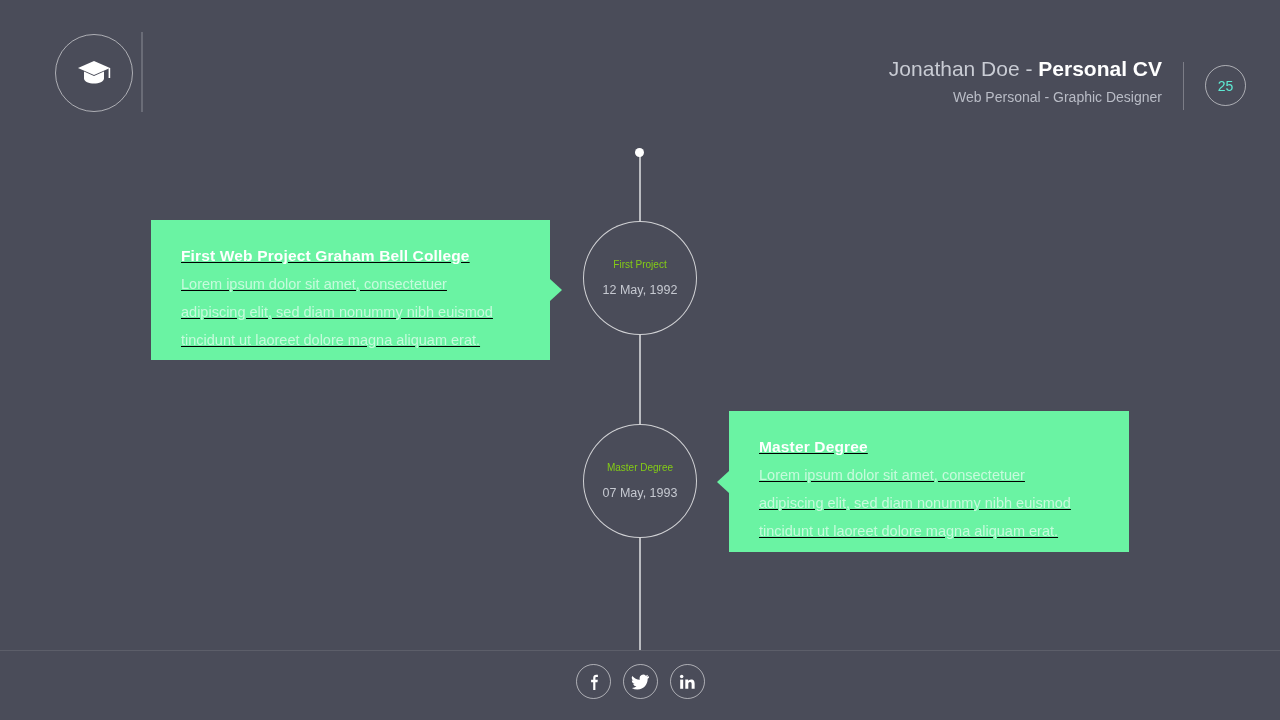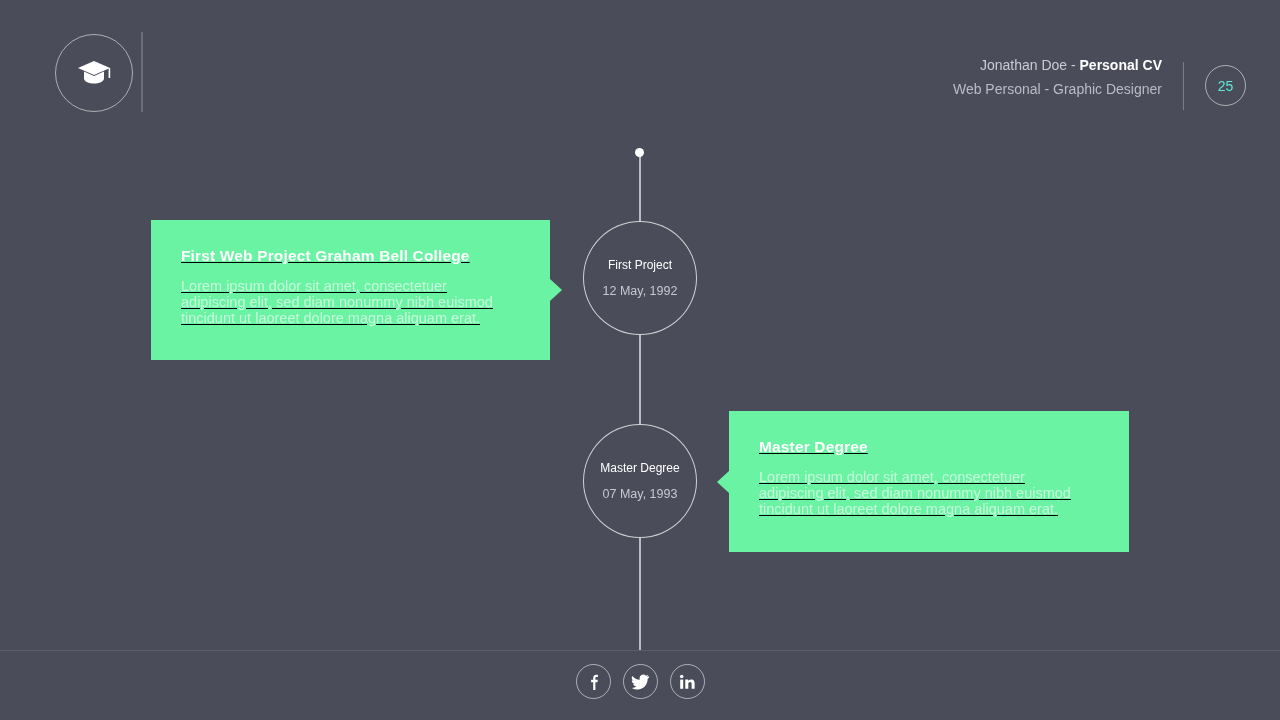--- a/index.html
+++ b/index.html
@@ -32,21 +32,21 @@
     font-size:37px; font-weight:300; color:#e9eaee;
     letter-spacing:.2px; line-height:1.15; white-space:nowrap;
   }
   .slide-subtitle {
     margin-top:9px;
     font-size:16.5px; font-weight:400; color:#c3c6cf;
     letter-spacing:.1px; white-space:nowrap;
   }
 
   .cv-meta { position:absolute; right:118px; top:57px; text-align:right; }
-  .cv-line1 { font-size:14px; color:#c9ccd4; white-space:nowrap; }
+  .cv-line1 { font-size:21px; color:#c9ccd4; white-space:nowrap; }
   .cv-line1 b { color:#ffffff; font-weight:700; }
   .cv-line2 { margin-top:8px; font-size:14px; color:#b9bcc6; white-space:nowrap; }
 
   .meta-divider {
     position:absolute; right:96px; top:62px;
     width:1px; height:48px; background:rgba(255,255,255,.28);
   }
   .page-badge {
     position:absolute; right:34px; top:65px;
     width:41px; height:41px; border-radius:50%;
@@ -65,40 +65,40 @@
     width:9px; height:9px; border-radius:50%; background:#ffffff;
   }
 
   .node {
     position:absolute; width:114px; height:114px; border-radius:50%;
     border:1px solid rgba(255,255,255,.75);
     background:#4a4c59;
     display:flex; flex-direction:column;
     align-items:center; justify-content:center;
   }
-  .node-title { font-size:12px; color:#ffffff; line-height:1.2; white-space:nowrap; }
+  .node-title { font-size:10px; color:#84cc16; line-height:1.2; white-space:nowrap; }
   .node-date  { margin-top:12px; font-size:12.5px; color:#c6c9d1; white-space:nowrap; }
 
   .node-1 { left:583px; top:221px; }
   .node-2 { left:583px; top:424px; }
 
   
   .card {
     position:absolute;
     background:#6af3a3;
     padding:27px 30px 0 30px;
     text-decoration:underline;
   }
   .card-title {
     font-size:15.5px; font-weight:700; color:#ffffff;
     letter-spacing:.15px; line-height:1.2;
   }
   .card-body {
-    margin-top:12px;
-    font-size:14.5px; line-height:16px;
+    margin-top:4px;
+    font-size:14.5px; line-height:28px;
     color:rgba(255,255,255,.62);
     max-width:330px;
   }
 
   .card-left  { left:151px; top:220px; width:399px; height:140px; }
   .card-right { left:729px; top:411px; width:400px; height:141px; }
 
   .arrow {
     position:absolute; width:0; height:0;
     border-top:11px solid transparent;

